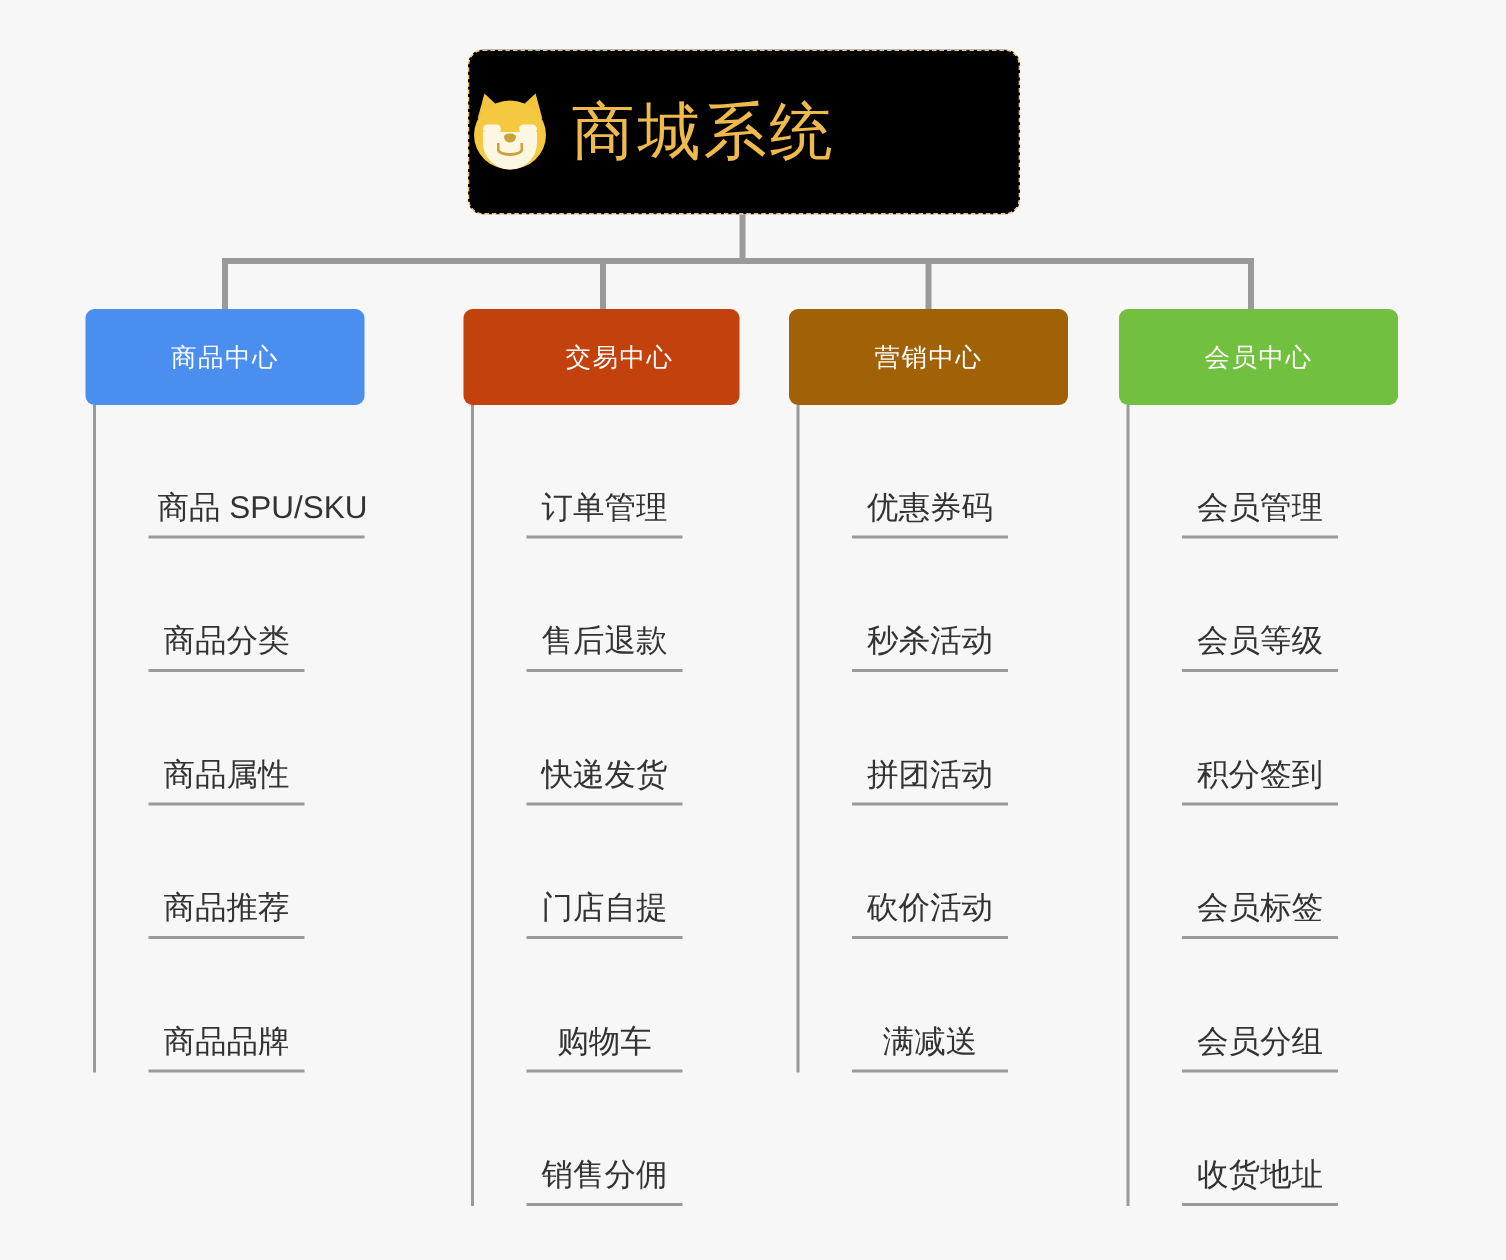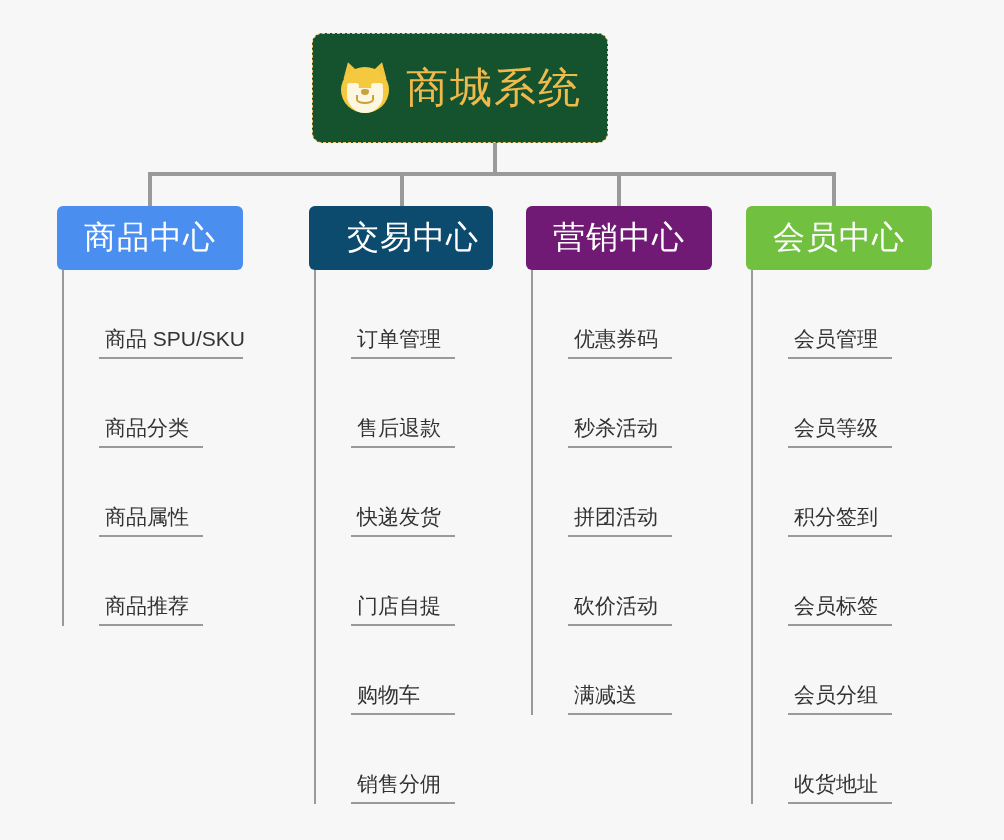--- a/index.html
+++ b/index.html
@@ -17,28 +17,27 @@
     position: relative;
     width: 1004px;
     height: 840px;
   }
 
   
   .root-node {
     position: absolute;
     left: 312px;
     top: 33px;
-    width: 296px;
+    width: 368px;
     height: 110px;
-    background: #14532d;
+    background: #000000;
     border: 1px dashed #f0c274;
     border-radius: 10px;
     display: flex;
     align-items: center;
-    justify-content: center;
     gap: 14px;
   }
   .root-emoji {
     width: 54px;
     height: 54px;
     position: relative;
     flex: 0 0 auto;
   }
   .root-title {
     font-size: 42px;
@@ -126,38 +125,39 @@
   .column.c2 { left: 526px; width: 186px; }
   .column.c3 { left: 746px; width: 186px; }
 
   .cat-header {
     height: 64px;
     border-radius: 6px;
     display: flex;
     align-items: center;
     justify-content: center;
     color: #ffffff;
-    font-size: 32px;
+    font-size: 17px;
     letter-spacing: 1px;
     white-space: nowrap;
   }
 
   .leaf-list {
     position: relative;
     margin-left: 5px;
     border-left: 2px solid #9a9a9a;
     padding-top: 0;
   }
 
   .leaf-item {
     height: 89px;
     display: flex;
     align-items: flex-end;
     padding-left: 41px;
     position: relative;
+    text-align: center;
   }
   .leaf-label {
     font-size: 21px;
     color: #333333;
     line-height: 1;
     padding-bottom: 8px;
     border-bottom: 2px solid #9a9a9a;
     white-space: nowrap;
     min-width: 104px;
     margin-left: -6px;
@@ -203,25 +203,28 @@
         </div>
       <div class="leaf-item">
           <span class="leaf-label">商品分类</span>
         </div>
       <div class="leaf-item">
           <span class="leaf-label">商品属性</span>
         </div>
       <div class="leaf-item">
           <span class="leaf-label">商品推荐</span>
         </div>
+      <div class="leaf-item">
+          <span class="leaf-label">商品品牌</span>
+        </div>
     </div>
   </div>
 
   <div class="column c1">
-    <div class="cat-header" style="background: #0c4a6e; padding-left: 24px;">
+    <div class="cat-header" style="background: #c2410c; padding-left: 24px;">
       <span>交易中心</span>
     </div>
     <div class="leaf-list">
       <div class="leaf-item">
           <span class="leaf-label">订单管理</span>
         </div>
       <div class="leaf-item">
           <span class="leaf-label">售后退款</span>
         </div>
       <div class="leaf-item">
@@ -233,21 +236,21 @@
       <div class="leaf-item">
           <span class="leaf-label">购物车</span>
         </div>
       <div class="leaf-item">
           <span class="leaf-label">销售分佣</span>
         </div>
     </div>
   </div>
 
   <div class="column c2">
-    <div class="cat-header" style="background: #701a75; font-family: Liberation Serif, serif;">
+    <div class="cat-header" style="background: #a16207; font-family: Liberation Serif, serif;">
       <span>营销中心</span>
     </div>
     <div class="leaf-list">
       <div class="leaf-item">
           <span class="leaf-label">优惠券码</span>
         </div>
       <div class="leaf-item">
           <span class="leaf-label">秒杀活动</span>
         </div>
       <div class="leaf-item">

